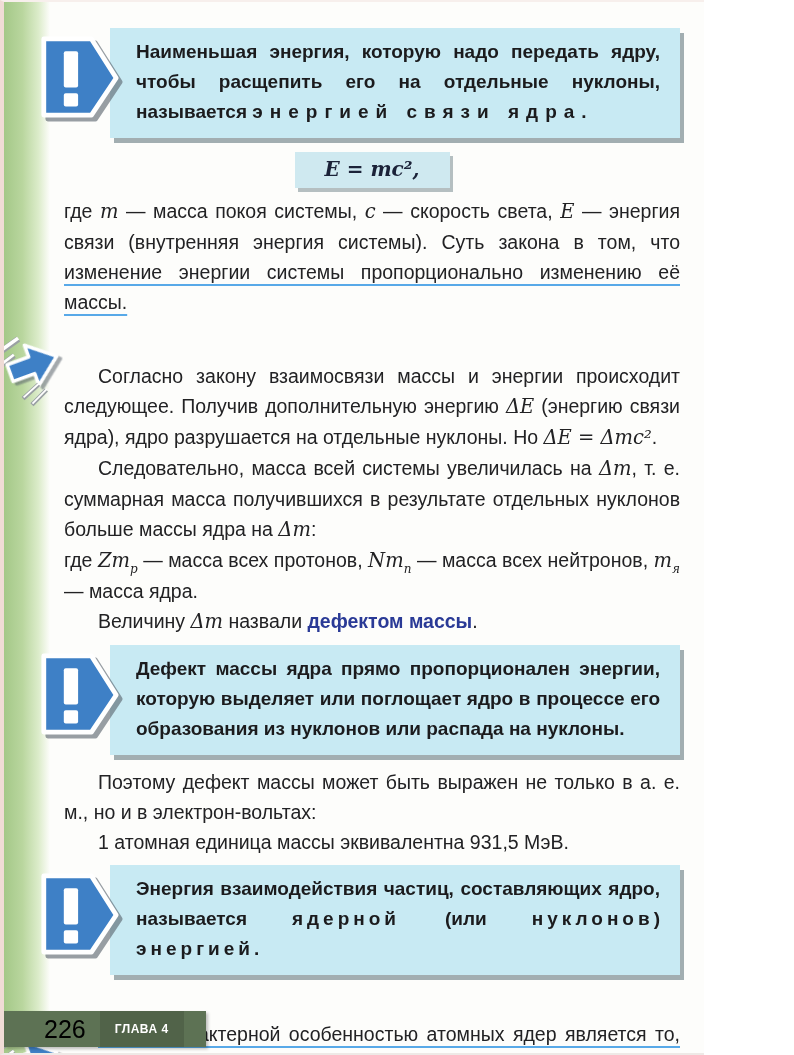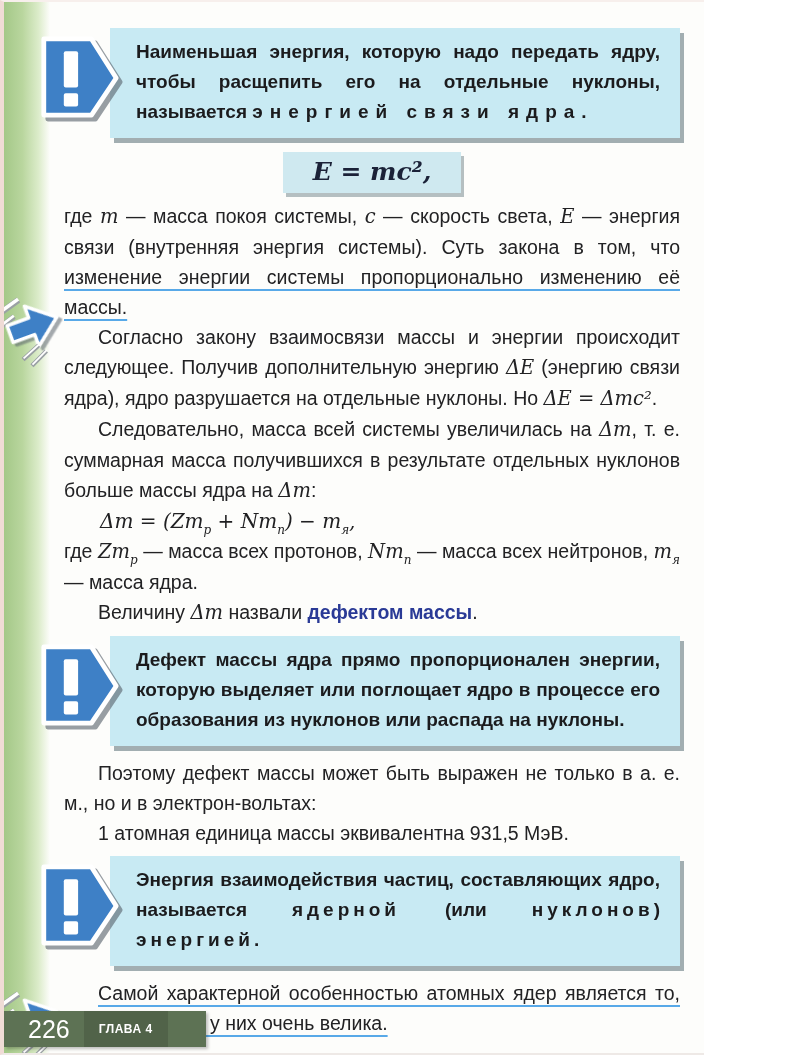--- a/index.html
+++ b/index.html
@@ -43,38 +43,38 @@
   .spaced2 { letter-spacing:4px; }
   .badge { position:absolute; left:-70px; top:7px; width:80px; height:84px;
            filter:drop-shadow(4px 4px 0 rgba(85,95,105,0.6)); }
 
   
   .formula-wrap { text-align:center; margin:8px 0 8px 0; }
   .formula-box {
     display:inline-block; background:#cfe9f0; box-shadow:3px 4px 0 #b5bfc1;
     padding:5px 30px 7px 30px;
     font-family:"DejaVu Serif", serif; font-style:italic; font-weight:bold;
-    font-size:25px; color:#1b2238;
+    font-size:20px; color:#1b2238;
   }
   .formula-line { font-size:20px; line-height:30px; padding-left:36px; text-align:left; }
 
   
   .m-arrow { position:absolute; width:62px; height:92px; pointer-events:none; }
   .arrow-shape { filter:drop-shadow(3px 4px 0 rgba(90,98,108,0.55)); }
   .arrow1 { left:-62px; top:-46px; }
   .arrow2 { left:-62px; top:-8px; }
-  .rel { position:relative; }
+  .rel { position:relative;margin-top:44px; }
 
   
   .footer {
     position:absolute; left:0; bottom:6px; height:36px; width:202px;
     background:#5d7254; display:flex; align-items:center;
     box-shadow:2px 2px 3px rgba(0,0,0,0.25);
   }
-  .pagenum { margin-left:24px; font-size:25px; color:#ffffff; }
+  .pagenum { margin-left:40px; font-size:25px; color:#000000; }
   .chapter {
     margin-left:14px; height:100%; display:flex; align-items:center;
     background:rgba(0,0,0,0.13); color:#ffffff; font-weight:700;
     font-size:12px; padding:0 15px; letter-spacing:0.5px;
   }
 </style>
 </head>
 <body>
 
 <div class="page">
@@ -116,21 +116,20 @@
             <line x1="17" y1="96" x2="38" y2="86" stroke="#9aa0a4" stroke-width="5"></line>
             <line x1="18" y1="95" x2="39" y2="85" stroke="#ffffff" stroke-width="2"></line>
           </g>
         </svg>
       </div>
       <p class="body ind"><span>Согласно закону взаимосвязи массы и энергии происходит следующее. Получив дополнительную энергию </span><span class="math">ΔE</span><span> (энергию связи ядра), ядро разрушается на отдельные нуклоны. Но </span><span class="math">ΔE = Δmc²</span><span>.</span></p>
     </div>
 
     <p class="body ind"><span>Следовательно, масса всей системы увеличилась на </span><span class="math">Δm</span><span>, т. е. суммарная масса получившихся в результате отдельных нуклонов больше массы ядра на </span><span class="math">Δm</span><span>:</span></p>
 
-    <p class="formula-line math"><span>Δm = (Zm</span><sub class="math">p</sub><span> + Nm</span><sub class="math">n</sub><span>) − m</span><sub class="math">я</sub><span>,</span></p>
 
     <p class="body"><span>где </span><span class="math">Zm</span><sub class="math">p</sub><span> — масса всех протонов, </span><span class="math">Nm</span><sub class="math">n</sub><span> — масса всех нейтронов, </span><span class="math">m</span><sub class="math">я</sub><span> — масса ядра.</span></p>
 
     <p class="body ind"><span>Величину </span><span class="math">Δm</span><span> назвали </span><span class="term">дефектом массы</span><span>.</span></p>
 
     <div class="callout" style="margin-top:8px; margin-bottom:12px;">
       <div class="badge">
         <svg viewBox="0 0 84 88" width="80" height="84">
           <polygon points="4,4 54,4 80,45 54,84 4,84" fill="#3e80c6" stroke="#ffffff" stroke-width="5" stroke-linejoin="round"></polygon>
           <rect x="25" y="17" width="15" height="38" rx="2" fill="#ffffff"></rect>

